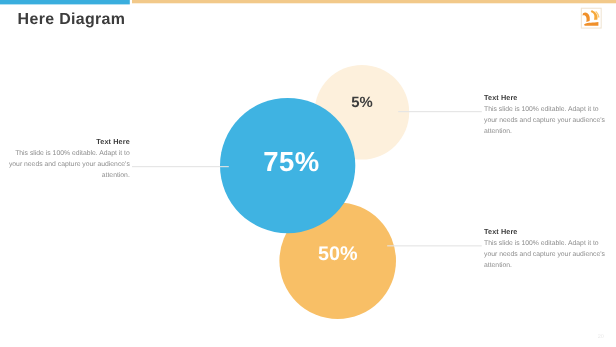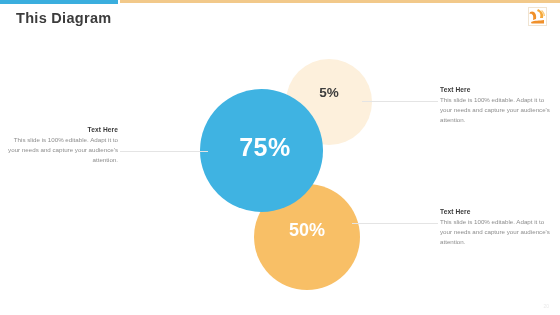--- a/index.html
+++ b/index.html
@@ -161,21 +161,21 @@
   }
 </style>
 </head>
 <body>
 
 <div id="top-bar">
   <div id="top-bar-blue"></div>
   <div id="top-bar-orange"></div>
 </div>
 
-<div id="page-title">This Diagram</div>
+<div id="page-title">Here Diagram</div>
 
 <div id="brand-logo">
   <svg width="17" height="17" viewBox="0 0 17 17">
     <rect x="0" y="0" width="17" height="17" fill="#ffffff"></rect>
     <path d="M1 4 C5 2, 8 6, 7 11 L4 12 C5 7, 3 5, 0.5 6 Z" fill="#f0902a"></path>
     <path d="M9 1 C13 3, 15 6, 14 10 L11 10 C12 6, 11 4, 8 3 Z" fill="#f6a93b"></path>
     <path d="M2 14 C6 12, 10 13, 15 12 L15 15.5 L2.5 15.5 Z" fill="#f0902a"></path>
     <path d="M13 2 C15 4, 16 6, 16 8 L14.5 8 C14.5 6, 14 4.5, 12 3 Z" fill="#fbcb7a"></path>
   </svg>
 </div>

